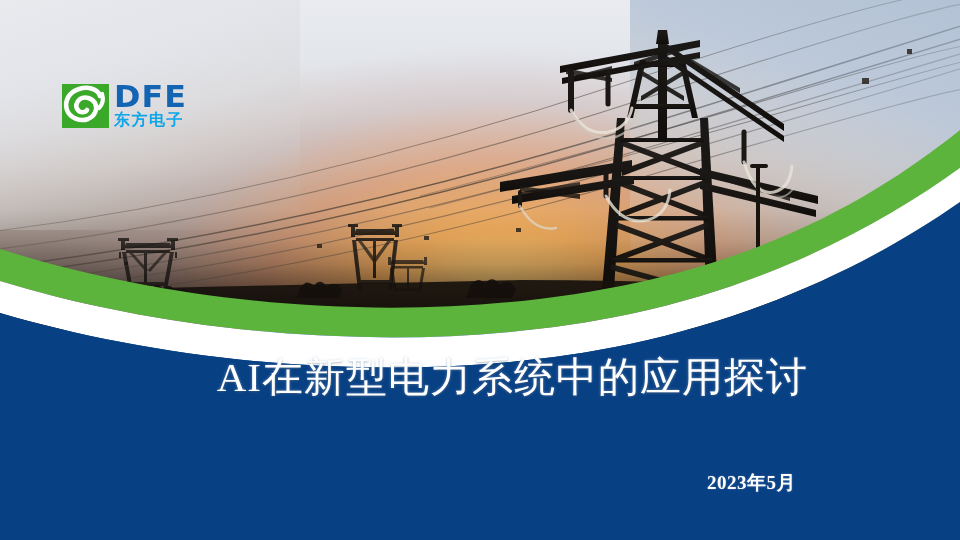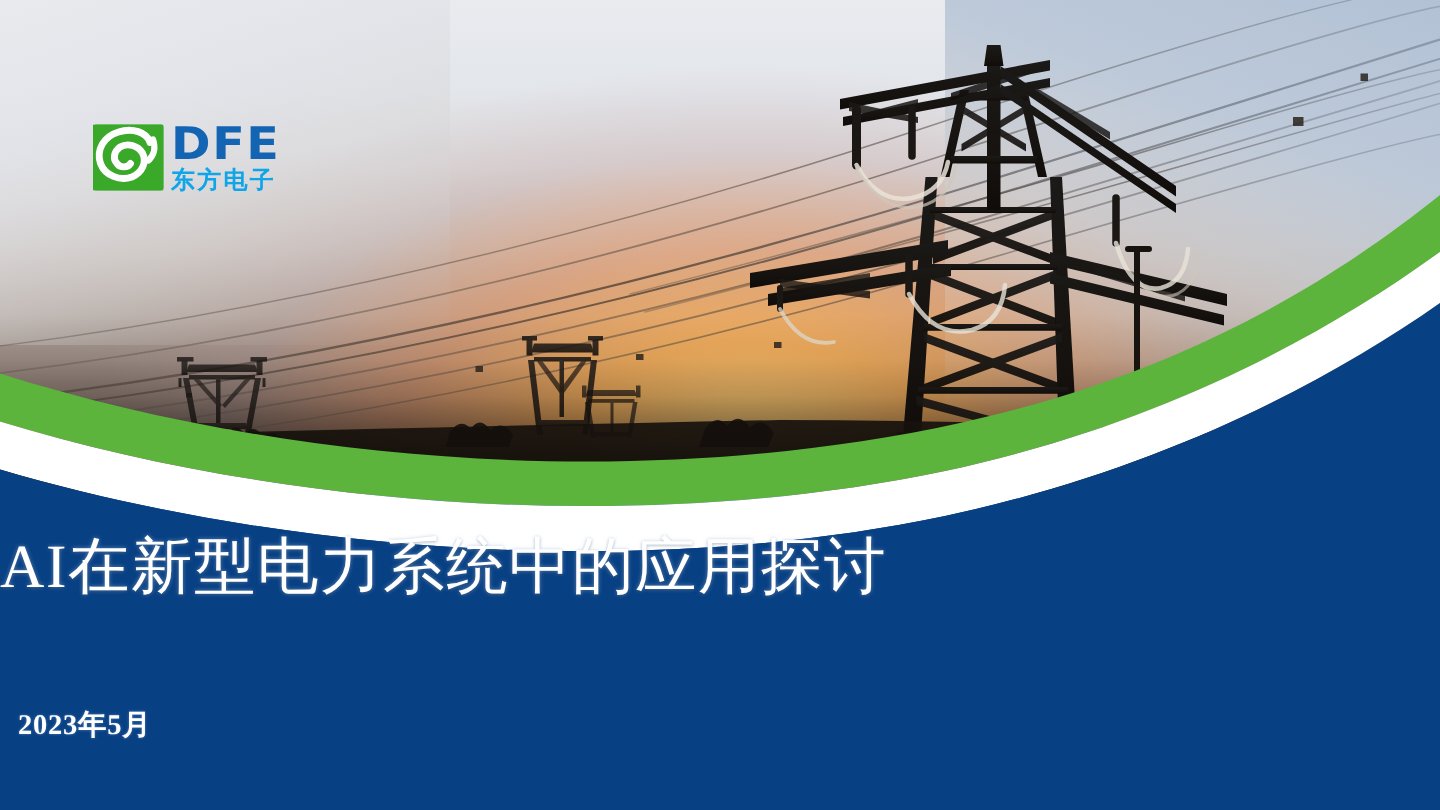--- a/index.html
+++ b/index.html
@@ -100,21 +100,21 @@
     left: 0; top: 0;
     width: 960px; height: 540px;
     pointer-events: none;
   }
 
   
   .logo {
     position: absolute;
     left: 62px; top: 83px;
     display: flex;
-    align-items: flex-start;
+    align-items: flex-end;
     z-index: 12;
   }
   .logo-mark {
     width: 47px; height: 44px;
     background: #3aa829;
     border-radius: 2px;
     position: relative;
     flex: 0 0 auto;
   }
   .logo-words {
@@ -142,21 +142,21 @@
     letter-spacing: 1.5px;
     color: #0ea5e9;
     margin-top: 2px;
   }
 
   
   .title-block {
     position: absolute;
     left: 0; top: 352px;
     width: 808px;
-    text-align: left;
+    text-align: right;
     z-index: 12;
   }
   .slide-title {
     font-family: "Liberation Serif", "DejaVu Serif", serif;
     font-size: 41px;
     line-height: 50px;
     color: #ffffff;
     letter-spacing: 1px;
     text-shadow: 0 0 3px rgba(180,205,235,0.55), 0 1px 2px rgba(0,0,0,0.25);
     margin: 0;

